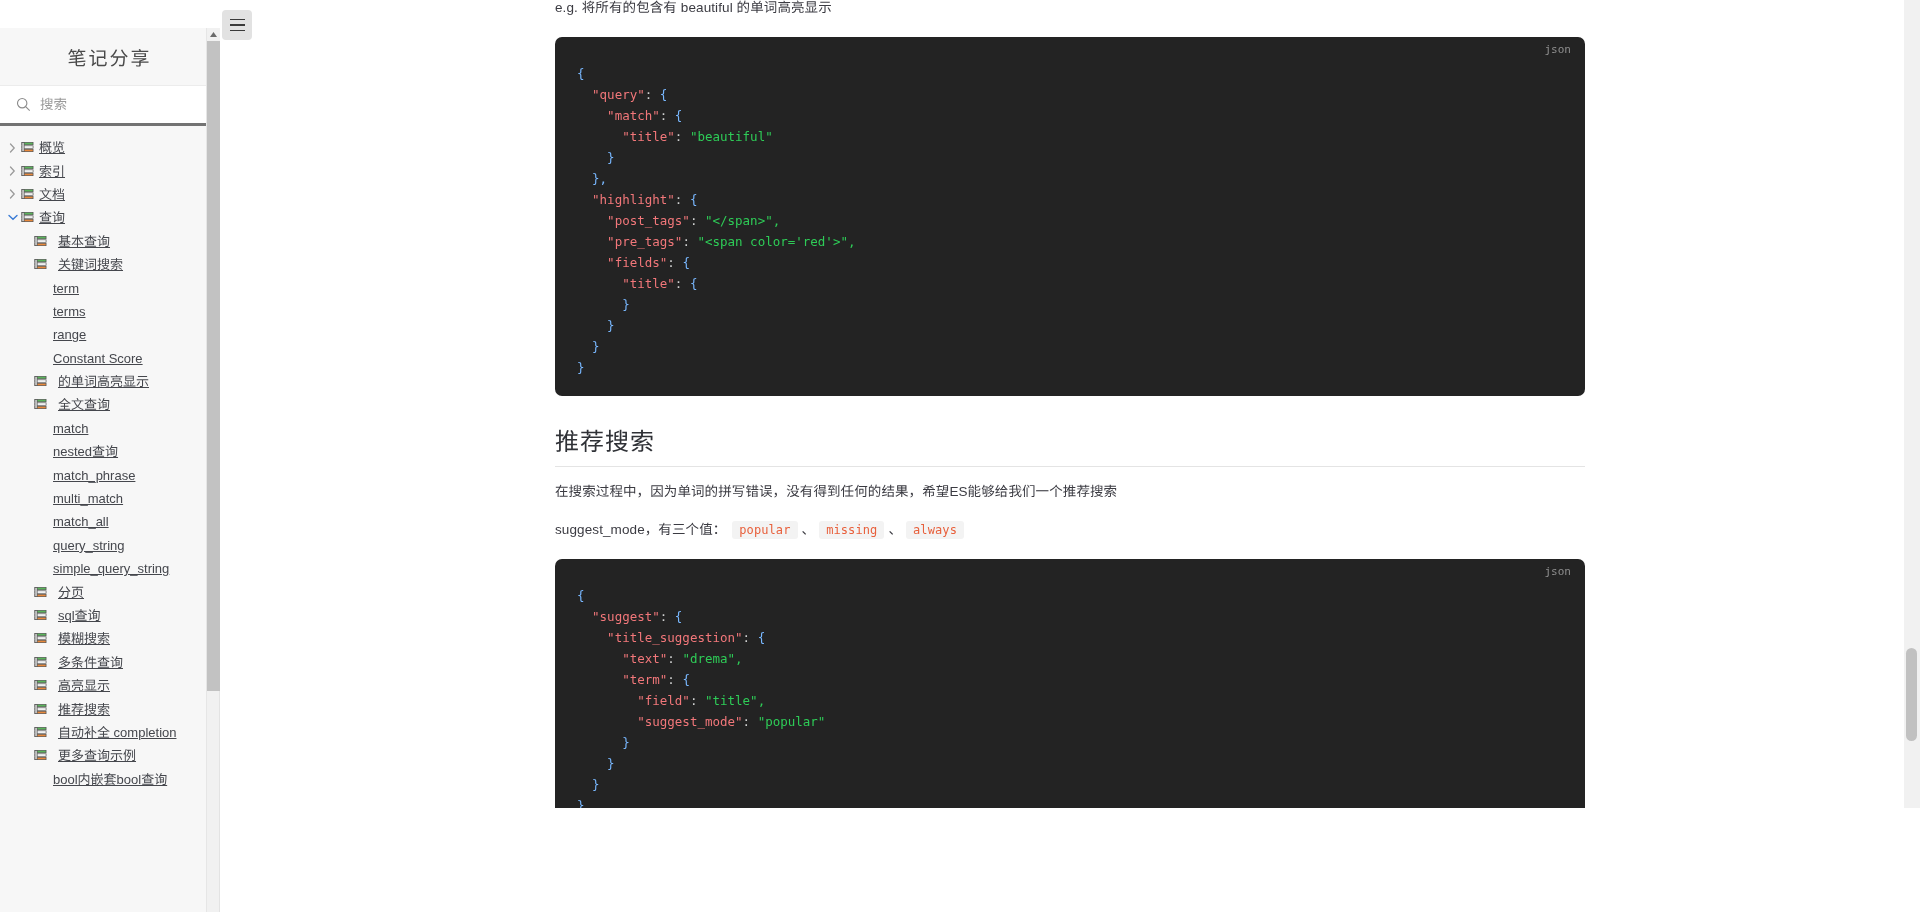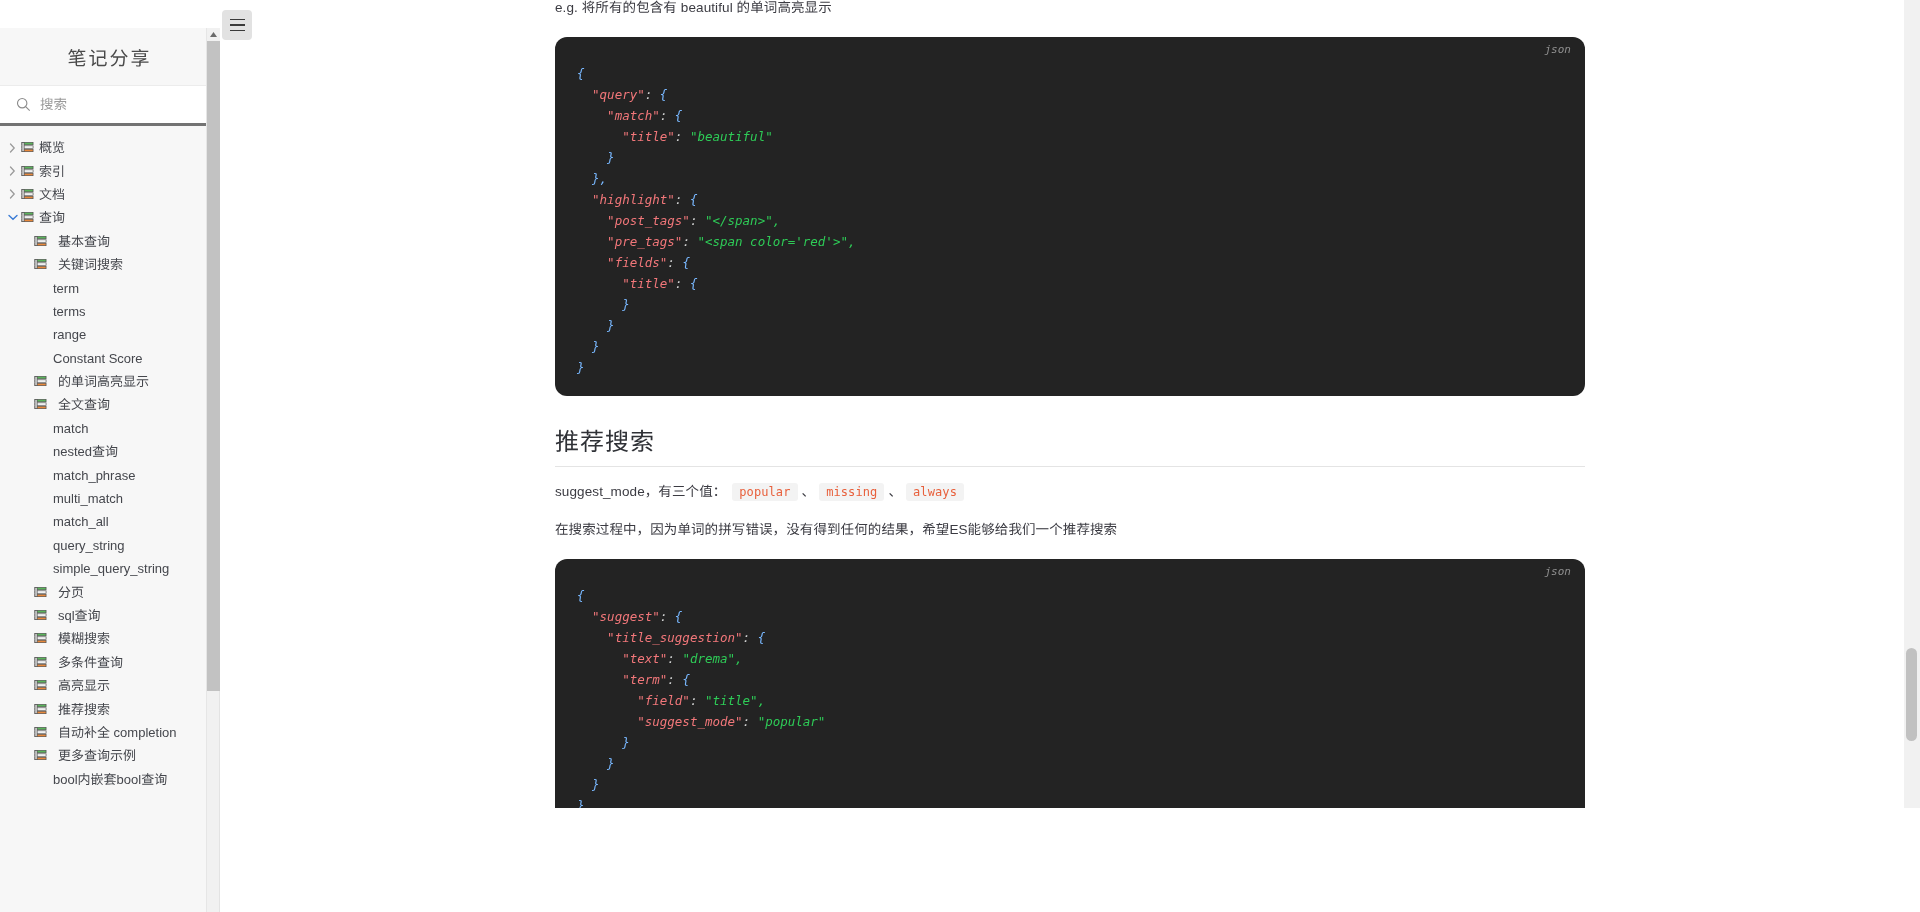--- a/index.html
+++ b/index.html
@@ -81,21 +81,21 @@
     display: flex;
     align-items: center;
     justify-content: center;
     color: #9a9a9a;
     font-size: 10px;
     line-height: 1;
   }
   .caret svg { display: block; }
   .caret.open svg { color: #3a7bd5; }
   .bookicon { width: 13px; height: 13px; flex: 0 0 13px; margin-right: 5px; display: block; }
-  .node-label { font-size: 13px; line-height: 1; }
+  .node-label { font-size: 13px; line-height: 1; text-decoration: underline; }
   .lvl1 { padding-left: 4px; }
   .lvl2 { padding-left: 34px; gap: 6px; }
   .lvl2 .bookicon { margin-right: 5px; }
   .lvl3 { padding-left: 53px; align-items: center; }
 
   
   .sb-v {
     position: absolute;
     right: 0; top: 0;
     width: 13px; height: 897px;
@@ -181,26 +181,25 @@
     color: #3b3b42;
     line-height: 1.85;
     margin: 13px 0;
     letter-spacing: 0.1px;
   }
   .para.first { margin-top: 0; padding-top: 0; }
 
   
   .codeblock {
     background: #232323;
-    border-radius: 12px;
+    border-radius: 7px;
     position: relative;
     padding: 26px 0 18px 0;
     margin: 16px 0 20px 0;
     overflow: hidden;
-    font-style: italic;
   }
   .code-lang {
     position: absolute;
     top: 6px;
     right: 14px;
     font-size: 11px;
     color: #8f8f8f;
     font-family: "DejaVu Sans Mono", "Liberation Mono", monospace;
   }
   pre.code {
@@ -533,26 +532,26 @@
 <span>    </span><span class="t-key">"fields"</span><span class="t-colon">: </span><span class="t-punc">{</span>
 <span>      </span><span class="t-key">"title"</span><span class="t-colon">: </span><span class="t-punc">{</span>
 <span>      </span><span class="t-punc">}</span>
 <span>    </span><span class="t-punc">}</span>
 <span>  </span><span class="t-punc">}</span>
 <span class="t-punc">}</span></pre>
       </div>
 
       <h2 class="section">推荐搜索</h2>
 
+      <p class="para">在搜索过程中，因为单词的拼写错误，没有得到任何的结果，希望ES能够给我们一个推荐搜索</p>
+
       <p class="para">
         <span>suggest_mode，有三个值：</span>
         <span id="modes"><span class="inline-code">popular</span><span class="sep">、</span><span class="inline-code">missing</span><span class="sep">、</span><span class="inline-code">always</span></span>
       </p>
-
-      <p class="para">在搜索过程中，因为单词的拼写错误，没有得到任何的结果，希望ES能够给我们一个推荐搜索</p>
 
 
 
       <div class="codeblock">
         <span class="code-lang">json</span>
         <pre class="code" id="code2"><span class="t-punc">{</span>
 <span>  </span><span class="t-key">"suggest"</span><span class="t-colon">: </span><span class="t-punc">{</span>
 <span>    </span><span class="t-key">"title_suggestion"</span><span class="t-colon">: </span><span class="t-punc">{</span>
 <span>      </span><span class="t-key">"text"</span><span class="t-colon">: </span><span class="t-str">"drema",</span>
 <span>      </span><span class="t-key">"term"</span><span class="t-colon">: </span><span class="t-punc">{</span>

